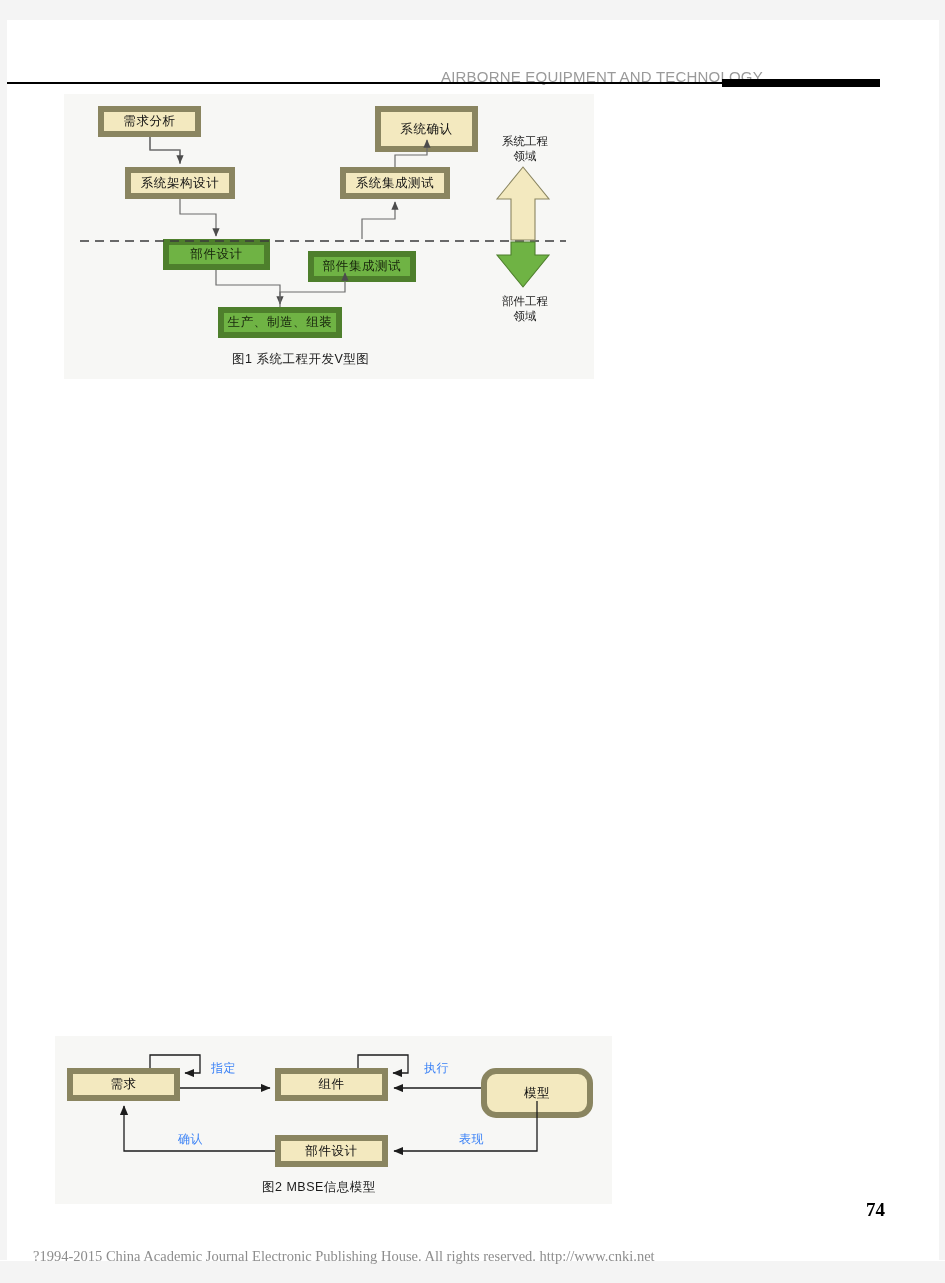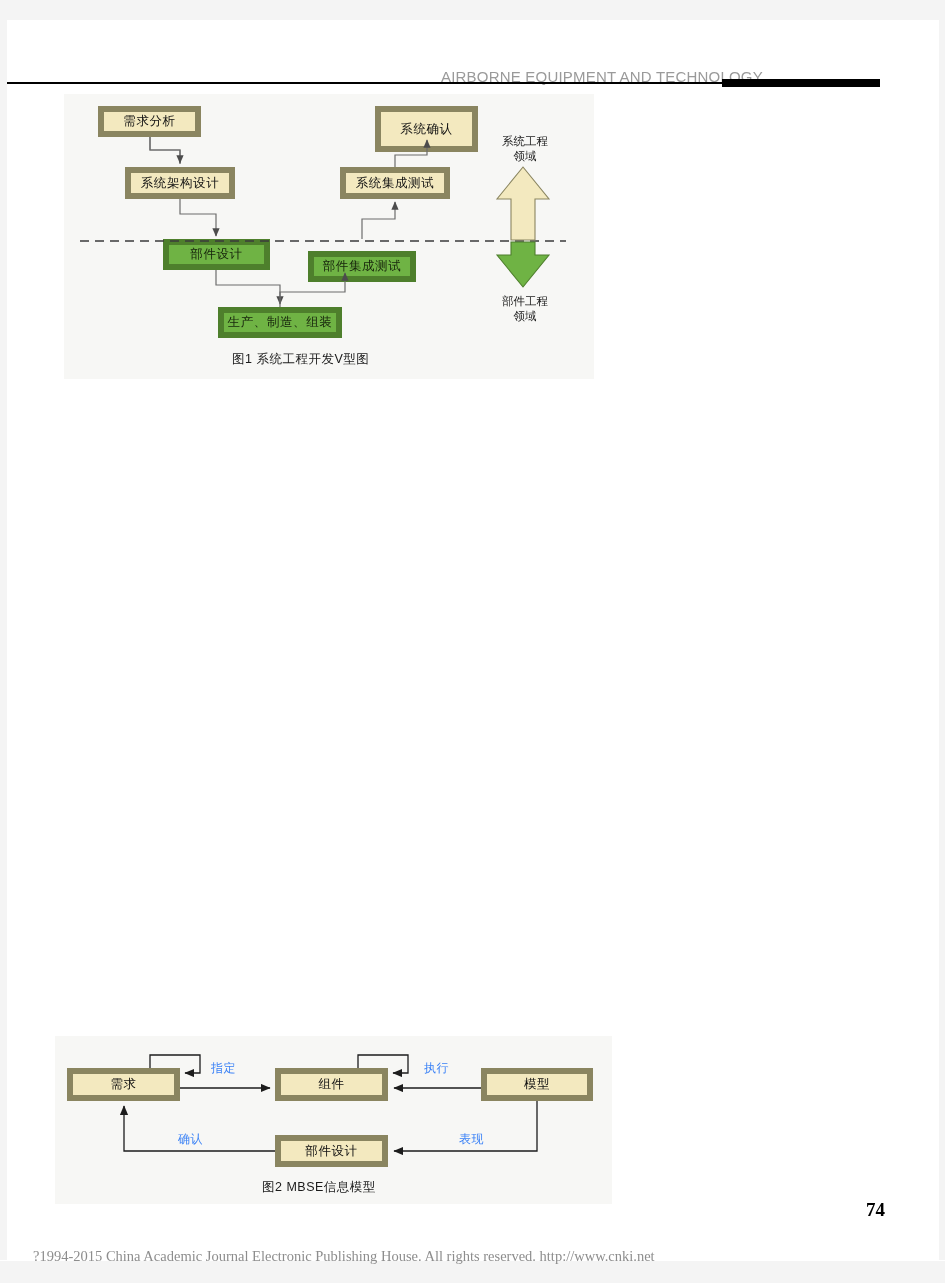--- a/index.html
+++ b/index.html
@@ -201,21 +201,21 @@
   <div class="fig-panel" id="fig2-panel"></div>
 
   <div class="node cream" style="left:67px;  top:1068px; width:113px; height:33px;">
     <span>需求</span>
   </div>
 
   <div class="node cream" style="left:275px; top:1068px; width:113px; height:33px;">
     <span>组件</span>
   </div>
 
-  <div class="node cream" style="left:481px; top:1068px; width:112px; height:33px;">
+  <div class="node cream" style="left:481px; top:1068px; width:112px; height:50px;border-radius:15px;">
     <span>模型</span>
   </div>
 
   <div class="node cream" style="left:275px; top:1135px; width:113px; height:32px;">
     <span>部件设计</span>
   </div>
 
   <div class="edge-label" style="left:211px; top:1060px;">指定</div>
   <div class="edge-label" style="left:424px; top:1060px;">执行</div>
   <div class="edge-label" style="left:178px; top:1131px;">确认</div>

